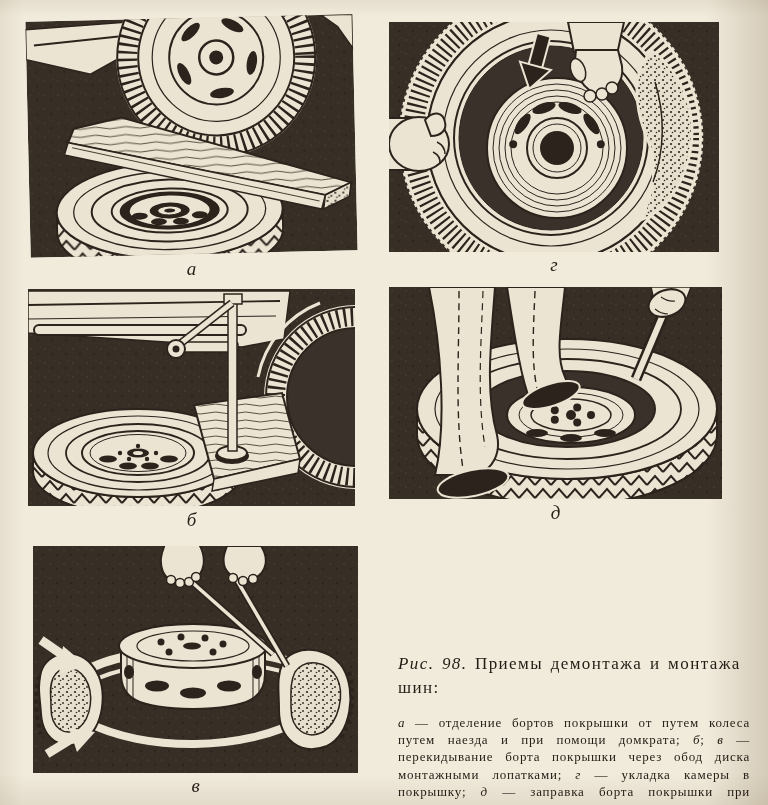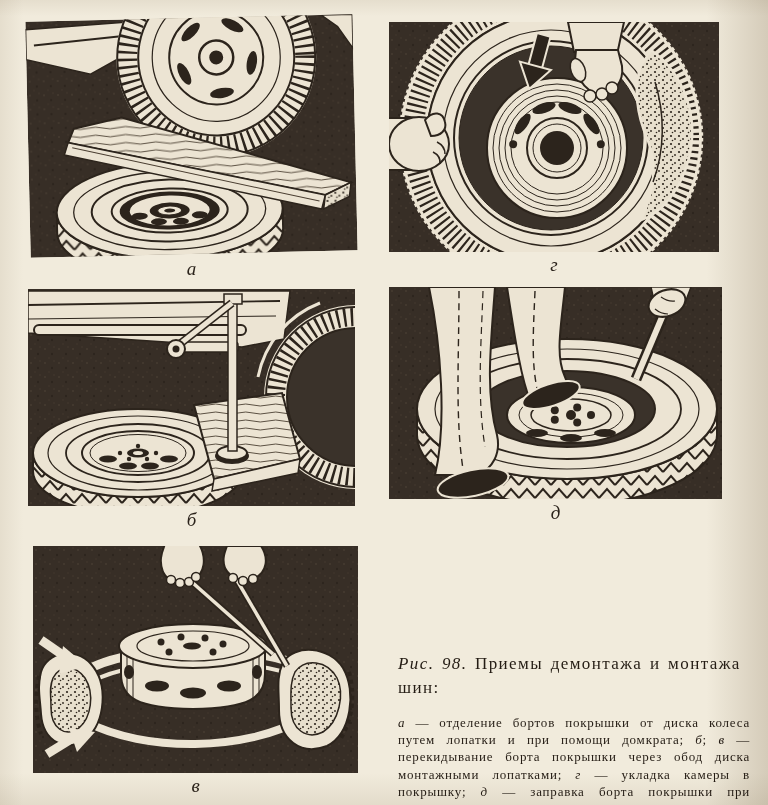--- a/index.html
+++ b/index.html
@@ -366,14 +366,14 @@
     <g>
       <line x1="14" y1="208" x2="40" y2="192" stroke="#ece4d3" stroke-width="9"></line>
       <path d="M36,182 L62,186 L44,206 Z" fill="#ece4d3"></path>
     </g>
   </svg>
 </div>
 <div class="plabel" style="left:33px;top:775px;width:325px;">в</div>
 
 <div class="caption">
   <p class="cap-title"><i>Рис. 98.</i> <span>Приемы демонтажа и монтажа шин:</span></p>
-  <p class="cap-legend"><i>а</i><span> — отделение бортов покрышки от диска колеса путем лопатки и при помощи домкрата; </span><i>б</i><span>; </span><i>в</i><span> — перекидывание борта покрышки через обод диска монтажными лопатками; </span><i>г</i><span> — укладка камеры в покрышку; </span><i>д</i><span> — заправка борта покрышки при помощи монтажной лопатки</span></p>
+  <p class="cap-legend"><i>а</i><span> — отделение бортов покрышки от путем колеса путем наезда и при помощи домкрата; </span><i>б</i><span>; </span><i>в</i><span> — перекидывание борта покрышки через обод диска монтажными лопатками; </span><i>г</i><span> — укладка камеры в покрышку; </span><i>д</i><span> — заправка борта покрышки при помощи монтажной лопатки</span></p>
 </div>
 
 </body></html>

